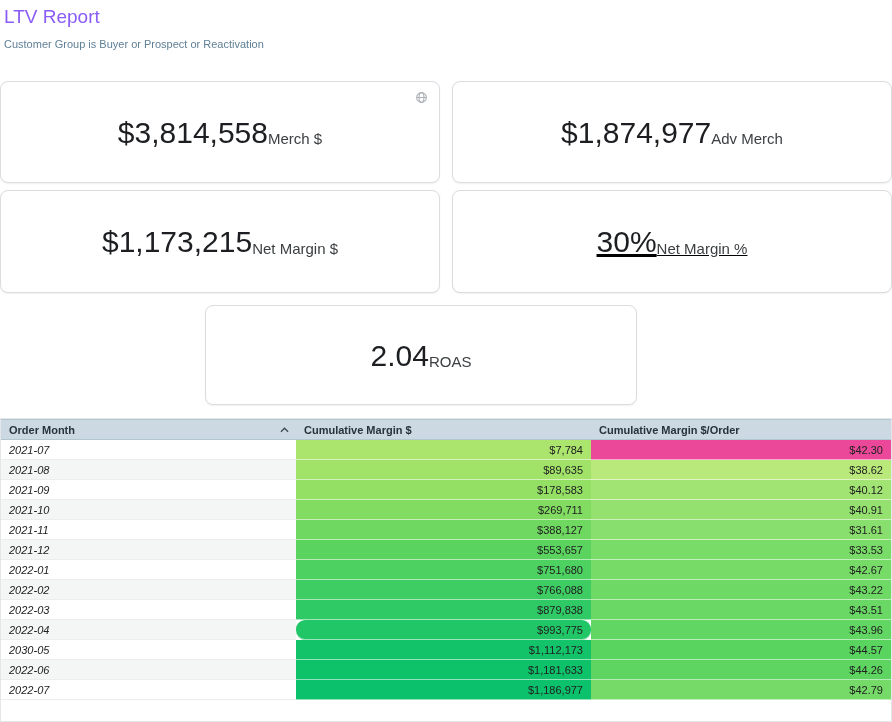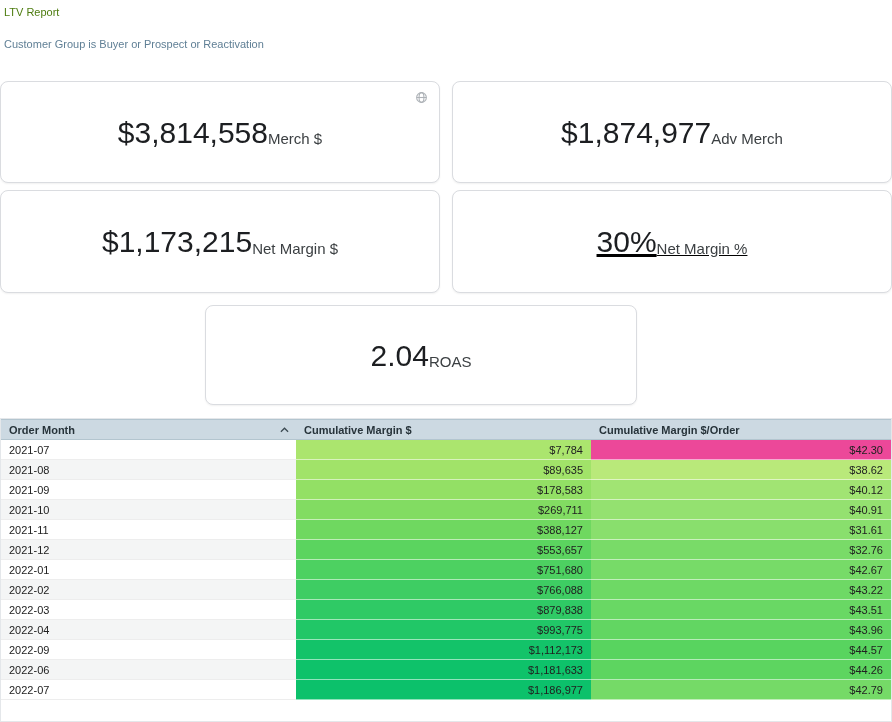--- a/index.html
+++ b/index.html
@@ -1,20 +1,20 @@
 <!DOCTYPE html>
 <html><head>
 <meta charset="utf-8">
 <style>
   * { box-sizing: border-box; margin: 0; padding: 0; }
   html, body { width: 892px; height: 722px; overflow: hidden; background: #ffffff; }
   body { font-family: "Liberation Sans", "DejaVu Sans", sans-serif; }
   #page { position: relative; width: 892px; height: 722px; }
 
-  .report-title { position: absolute; top: 6px; left: 4px; font-size: 11px; color: #4d7c0f; }
+  .report-title { position: absolute; top: 6px; left: 4px; font-size: 19px; color: #8b5cf6; }
   .filter-text  { position: absolute; top: 38px; left: 4px; font-size: 11px; color: #5f7f95; }
 
   .card {
     position: absolute; background: #fff; border: 1px solid #dadce0; border-radius: 8px;
     box-shadow: 0 1px 2px rgba(0,0,0,0.06);
     display: flex; flex-direction: row; align-items: center; justify-content: center;
   }
   .c0 { left: 0px;   top: 81px;  width: 440px; height: 102px; }
   .c1 { left: 452px; top: 81px;  width: 440px; height: 102px; }
   .c2 { left: 0px;   top: 190px; width: 440px; height: 103px; }
@@ -39,21 +39,21 @@
   }
   .th { display: flex; align-items: center; padding-left: 8px; cursor: pointer; }
   .th-month    { width: 295px; justify-content: space-between; padding-right: 7px; }
   .th-margin   { width: 295px; }
   .th-perorder { flex: 1; }
   .sort-icon { line-height: 0; margin-left: 4px; }
 
   .table-body { }
   .tr { display: flex; height: 20px; font-size: 11px; color: #212121; }
   .td { line-height: 20px; white-space: nowrap; overflow: hidden; }
-  .td-month    { width: 295px; padding-left: 8px; background: #fff; box-shadow: inset 0 -1px 0 #ededed; }
+  .td-month    { width: 295px; padding-left: 8px; background: #fff; box-shadow: inset 0 -1px 0 #ededed; font-style: italic; }
   .tr.alt .td-month { background: #f4f5f5; }
   .td-margin   { width: 295px; text-align: right; padding-right: 8px; box-shadow: inset 0 -1px 0 rgba(255,255,255,0.55); }
   .td-perorder { flex: 1; text-align: right; padding-right: 8px; box-shadow: inset 0 -1px 0 rgba(255,255,255,0.55); }
 </style>
 </head>
 <body>
 
 <div id="page">
 
   <div class="report-title">LTV Report</div>
@@ -135,21 +135,21 @@
 
   <div class="tr">
     <div class="td td-month">2021-11</div>
     <div class="td td-margin" style="background: rgb(111, 216, 96);">$388,127</div>
     <div class="td td-perorder" style="background: rgb(137, 223, 109);">$31.61</div>
   </div>
 
   <div class="tr alt">
     <div class="td td-month">2021-12</div>
     <div class="td td-margin" style="background: rgb(91, 212, 95);">$553,657</div>
-    <div class="td td-perorder" style="background: rgb(121, 219, 104);">$32.76</div>
+    <div class="td td-perorder" style="background: rgb(121, 219, 104);">$33.53</div>
   </div>
 
   <div class="tr">
     <div class="td td-month">2022-01</div>
     <div class="td td-margin" style="background: rgb(77, 209, 97);">$751,680</div>
     <div class="td td-perorder" style="background: rgb(119, 219, 104);">$42.67</div>
   </div>
 
   <div class="tr alt">
     <div class="td td-month">2022-02</div>
@@ -158,26 +158,26 @@
   </div>
 
   <div class="tr">
     <div class="td td-month">2022-03</div>
     <div class="td td-margin" style="background: rgb(47, 202, 101);">$879,838</div>
     <div class="td td-perorder" style="background: rgb(105, 216, 100);">$43.51</div>
   </div>
 
   <div class="tr alt">
     <div class="td td-month">2022-04</div>
-    <div class="td td-margin" style="background: rgb(33, 199, 103);">$993,775</div>
+    <div class="td td-margin" style="background: rgb(33, 199, 103); border-radius: 9px;">$993,775</div>
     <div class="td td-perorder" style="background: rgb(98, 214, 98);">$43.96</div>
   </div>
 
   <div class="tr">
-    <div class="td td-month">2022-09</div>
+    <div class="td td-month">2030-05</div>
     <div class="td td-margin" style="background: rgb(19, 195, 105);">$1,112,173</div>
     <div class="td td-perorder" style="background: rgb(88, 212, 95);">$44.57</div>
   </div>
 
   <div class="tr alt">
     <div class="td td-month">2022-06</div>
     <div class="td td-margin" style="background: rgb(14, 194, 106);">$1,181,633</div>
     <div class="td td-perorder" style="background: rgb(93, 213, 96);">$44.26</div>
   </div>
 

